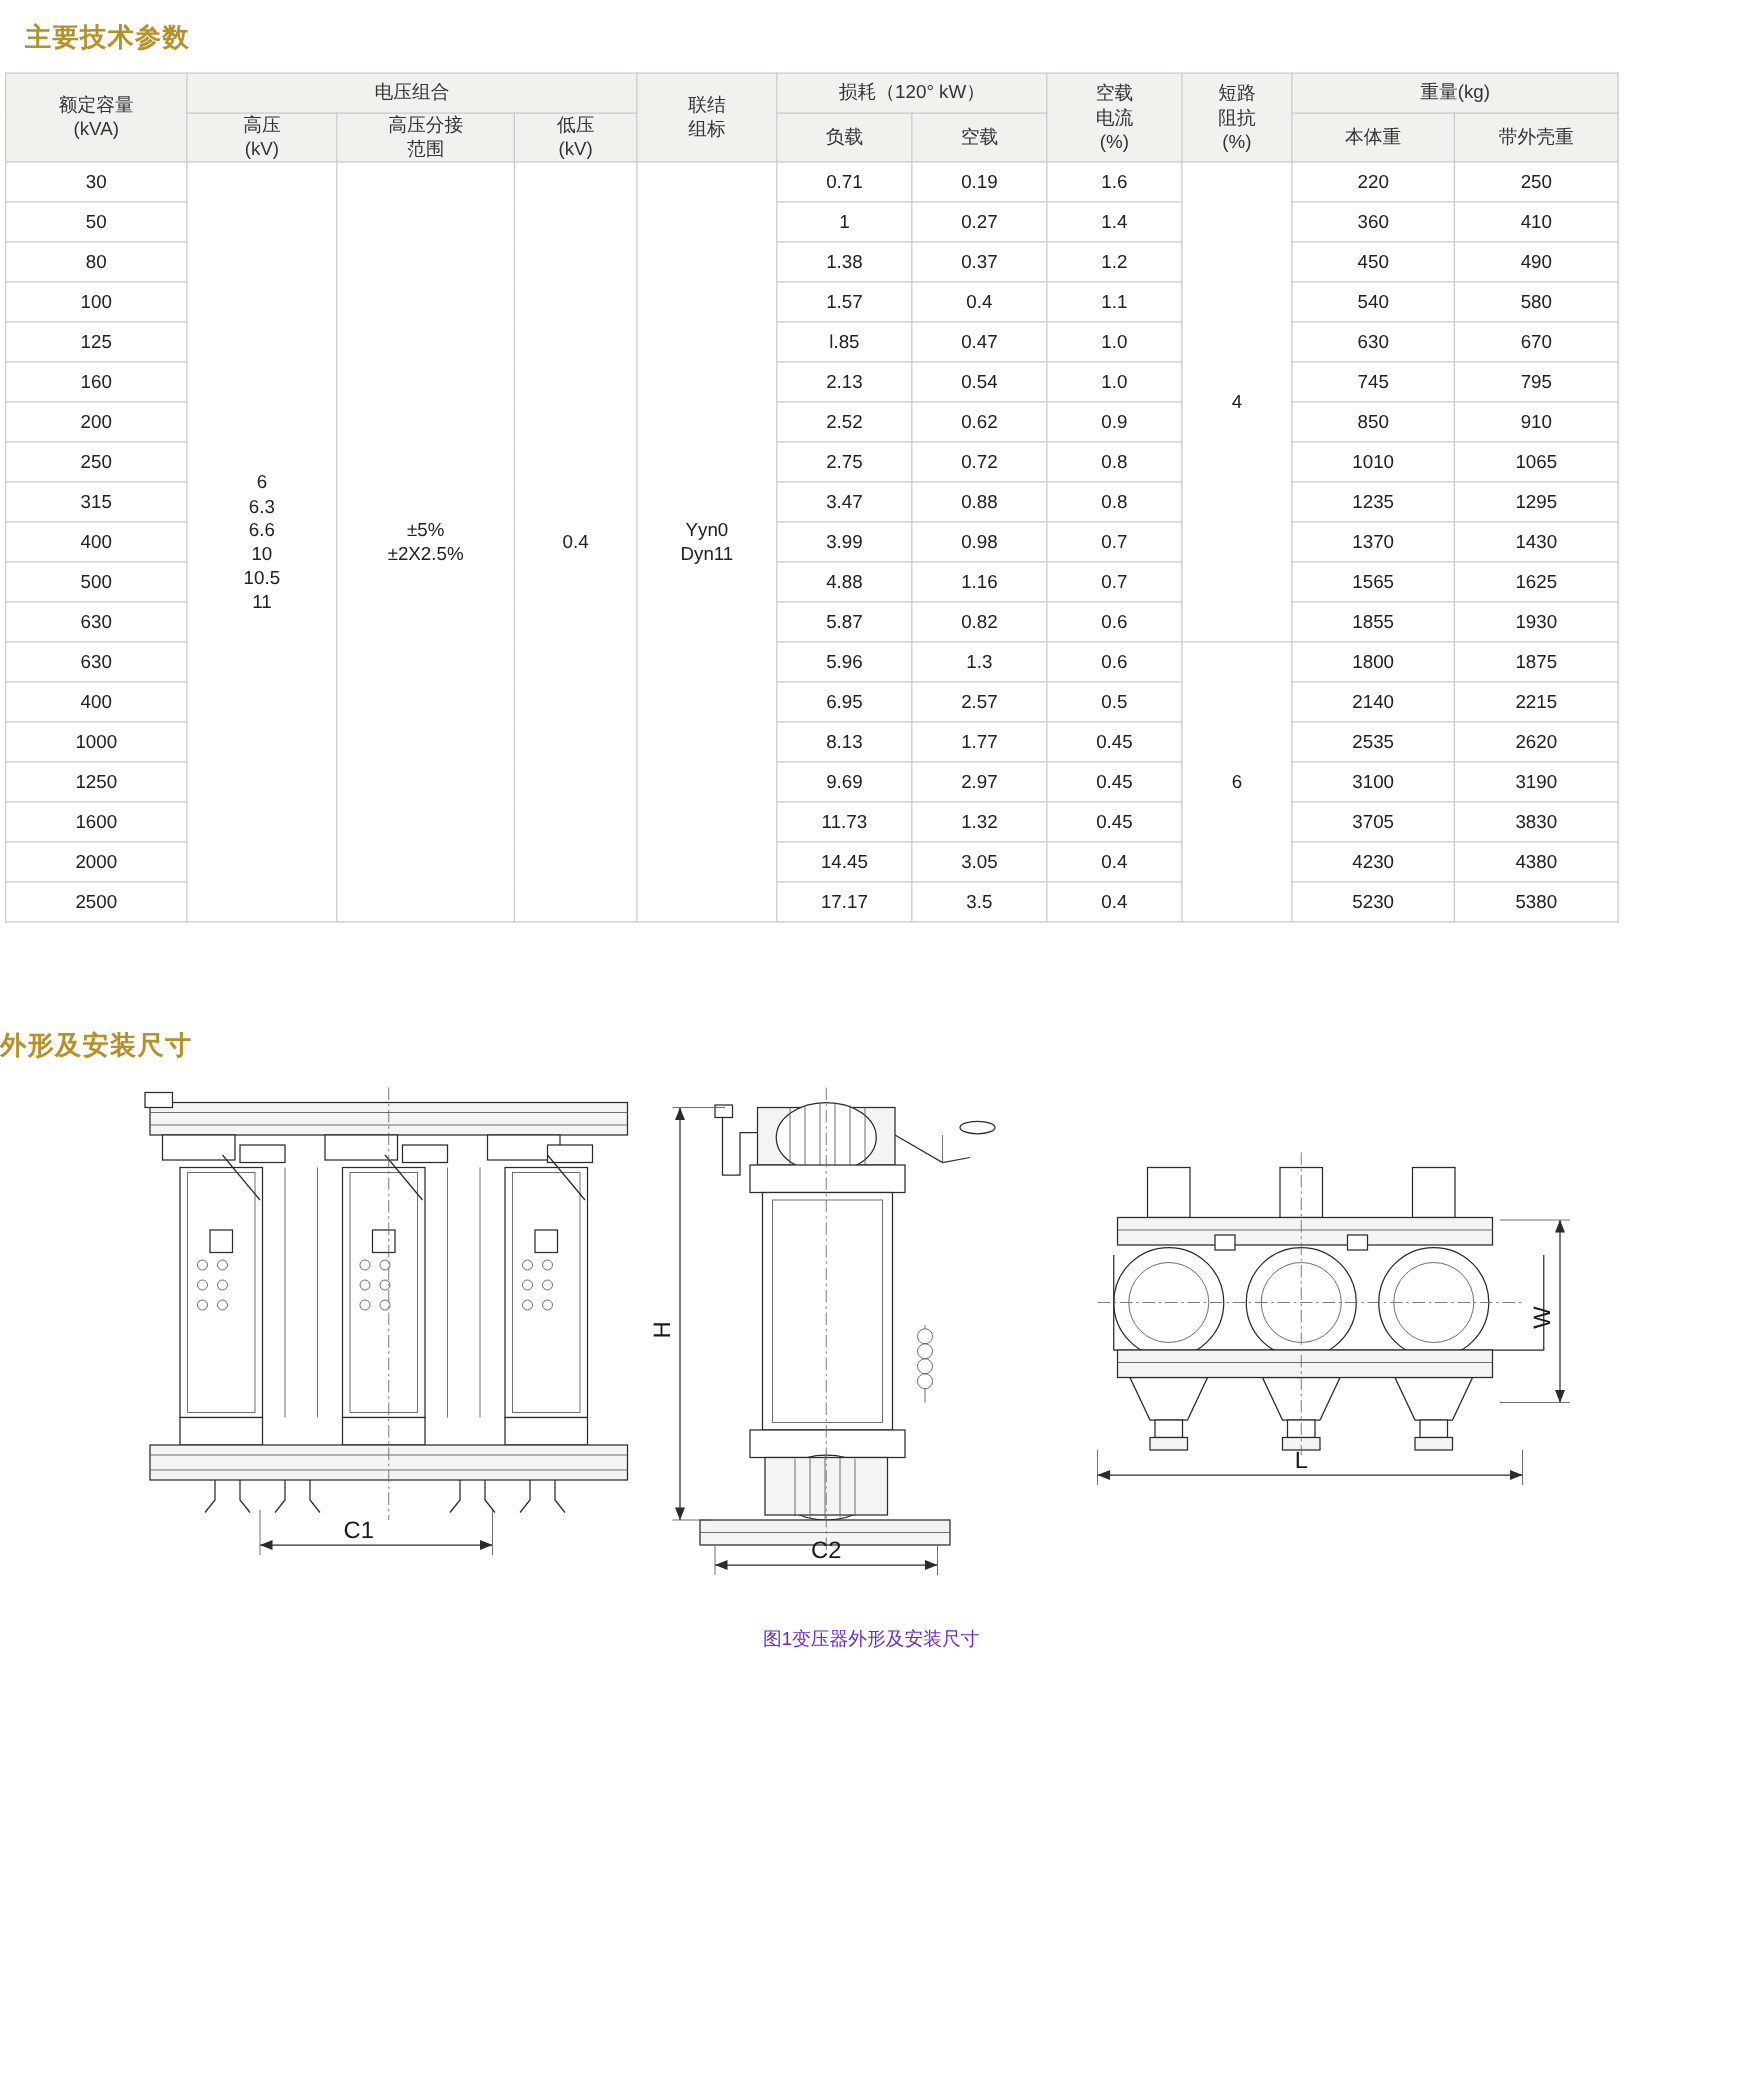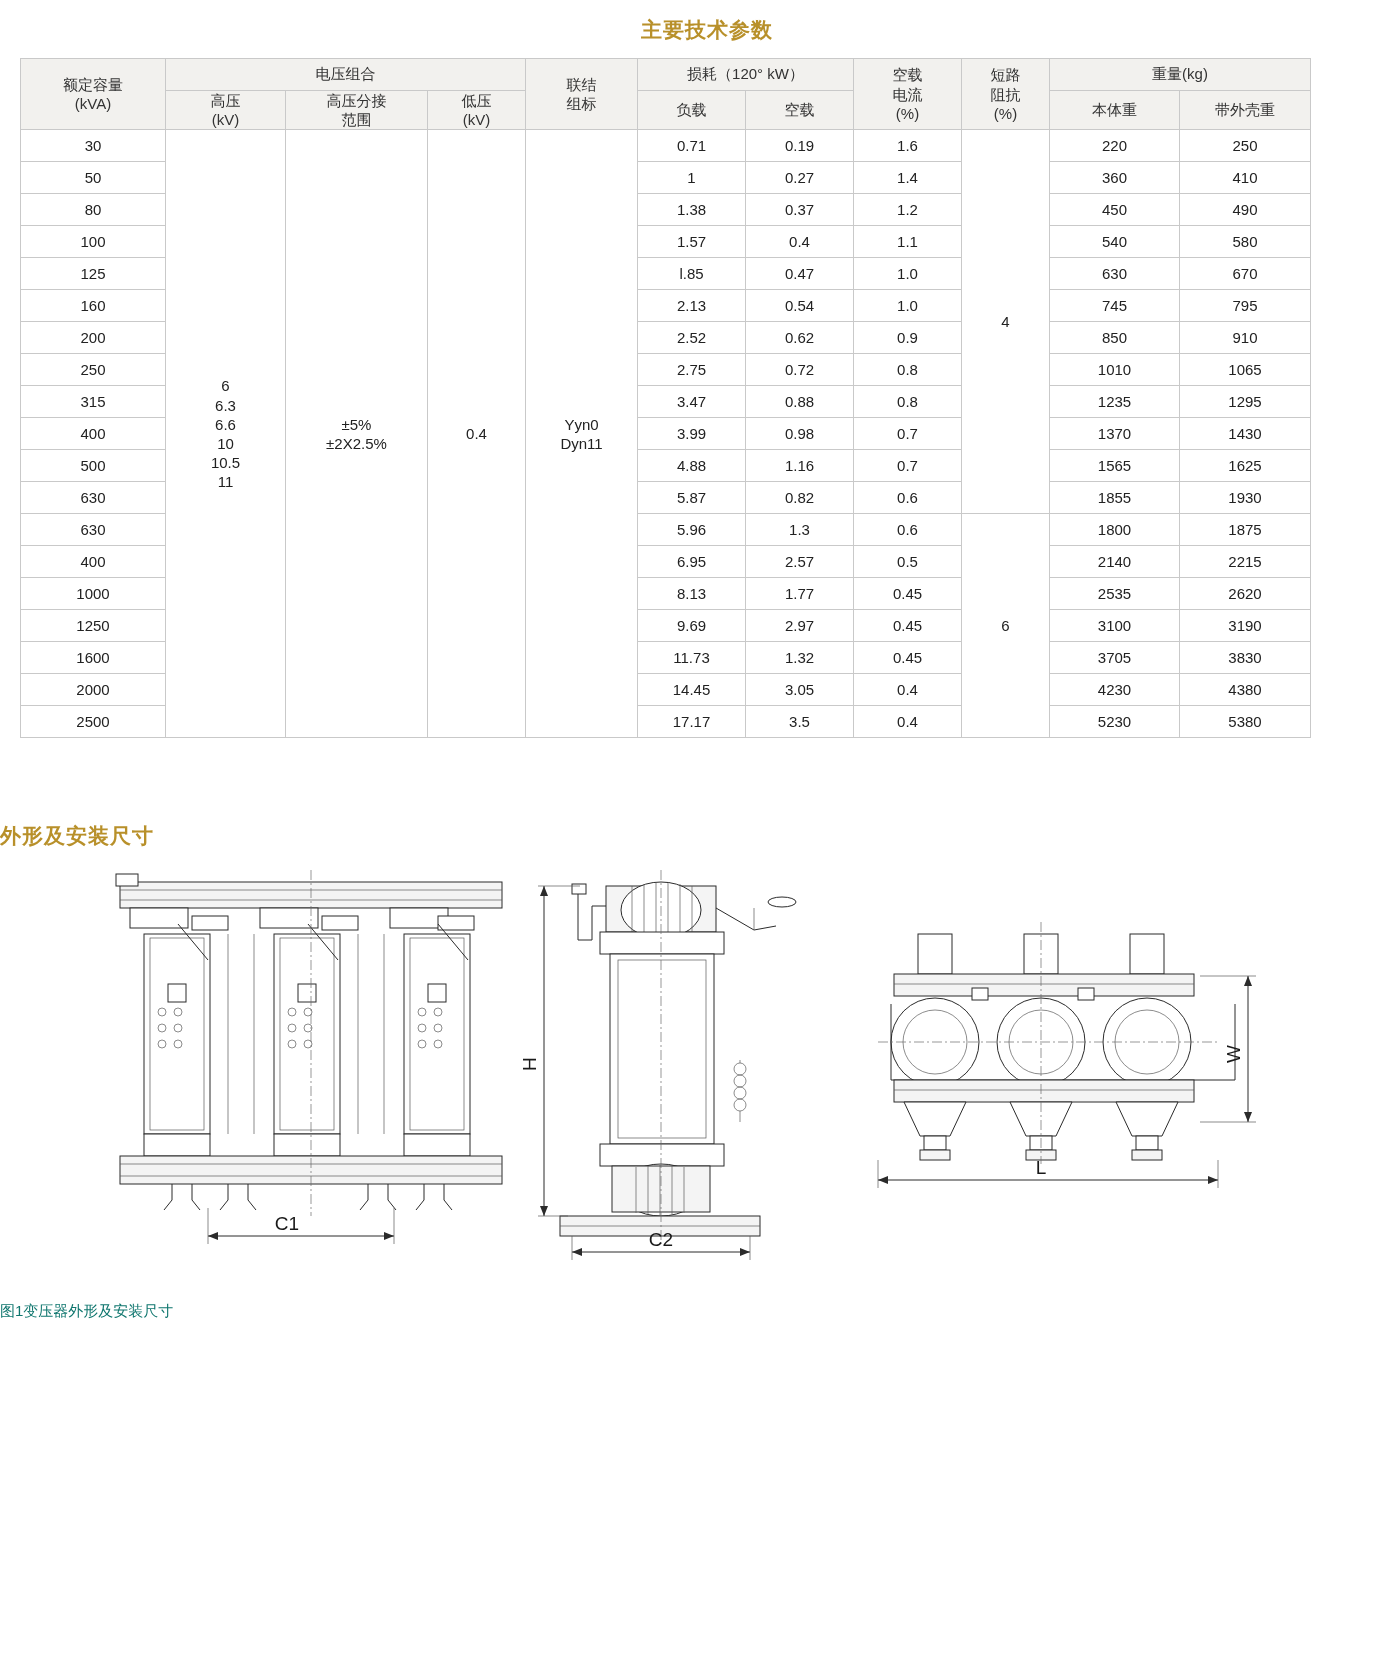--- a/index.html
+++ b/index.html
@@ -19,27 +19,27 @@
     position: relative;
     padding: 0;
   }
   .section-title {
     font-size: 21px;
     font-weight: bold;
     color: #b8902a;
     margin: 18px 0 14px 8px;
     letter-spacing: 1px;
   }
-  .title-1 { margin-top: 16px; margin-left: 20px; text-align: center; }
+  .title-1 { margin-top: 16px; margin-left: 20px; }
   .title-2 { margin-top: 84px; margin-left: 0; }
 
   table.spec {
     border-collapse: collapse;
     width: 1290px;
-    margin-left: 20px;
+    margin-left: 4px;
     table-layout: fixed;
     font-size: 15px;
   }
   table.spec th, table.spec td {
     border: 1px solid #c9c9c9;
     text-align: center;
     vertical-align: middle;
     padding: 0;
     font-weight: normal;
     color: #222;
@@ -57,22 +57,23 @@
   }
   .cell-lines { display: block; line-height: 1.28; }
   .tall-cell { line-height: 1.72; font-size: 15px; }
 
   .diagram-wrap {
     width: 1394px;
     margin-top: 10px;
     position: relative;
   }
   .caption {
+    text-align: center;
     font-size: 15px;
-    color: #0f766e;
+    color: #6d28d9;
     margin-top: 18px;
     margin-bottom: 26px;
   }
   svg.dwg { display: block; margin: 0 auto; }
   .ln { stroke: #2b2b2b; stroke-width: 1; fill: none; }
   .ln-thin { stroke: #5a5a5a; stroke-width: 0.7; fill: none; }
   .ln-dash { stroke: #6a6a6a; stroke-width: 0.7; fill: none; stroke-dasharray: 10 3 2 3; }
   .fillw { fill: #ffffff; stroke: #2b2b2b; stroke-width: 1; }
   .filll { fill: #f4f4f4; stroke: #2b2b2b; stroke-width: 1; }
   .dimtext { font-family: "Liberation Sans", sans-serif; font-size: 19px; fill: #1a1a1a; }

